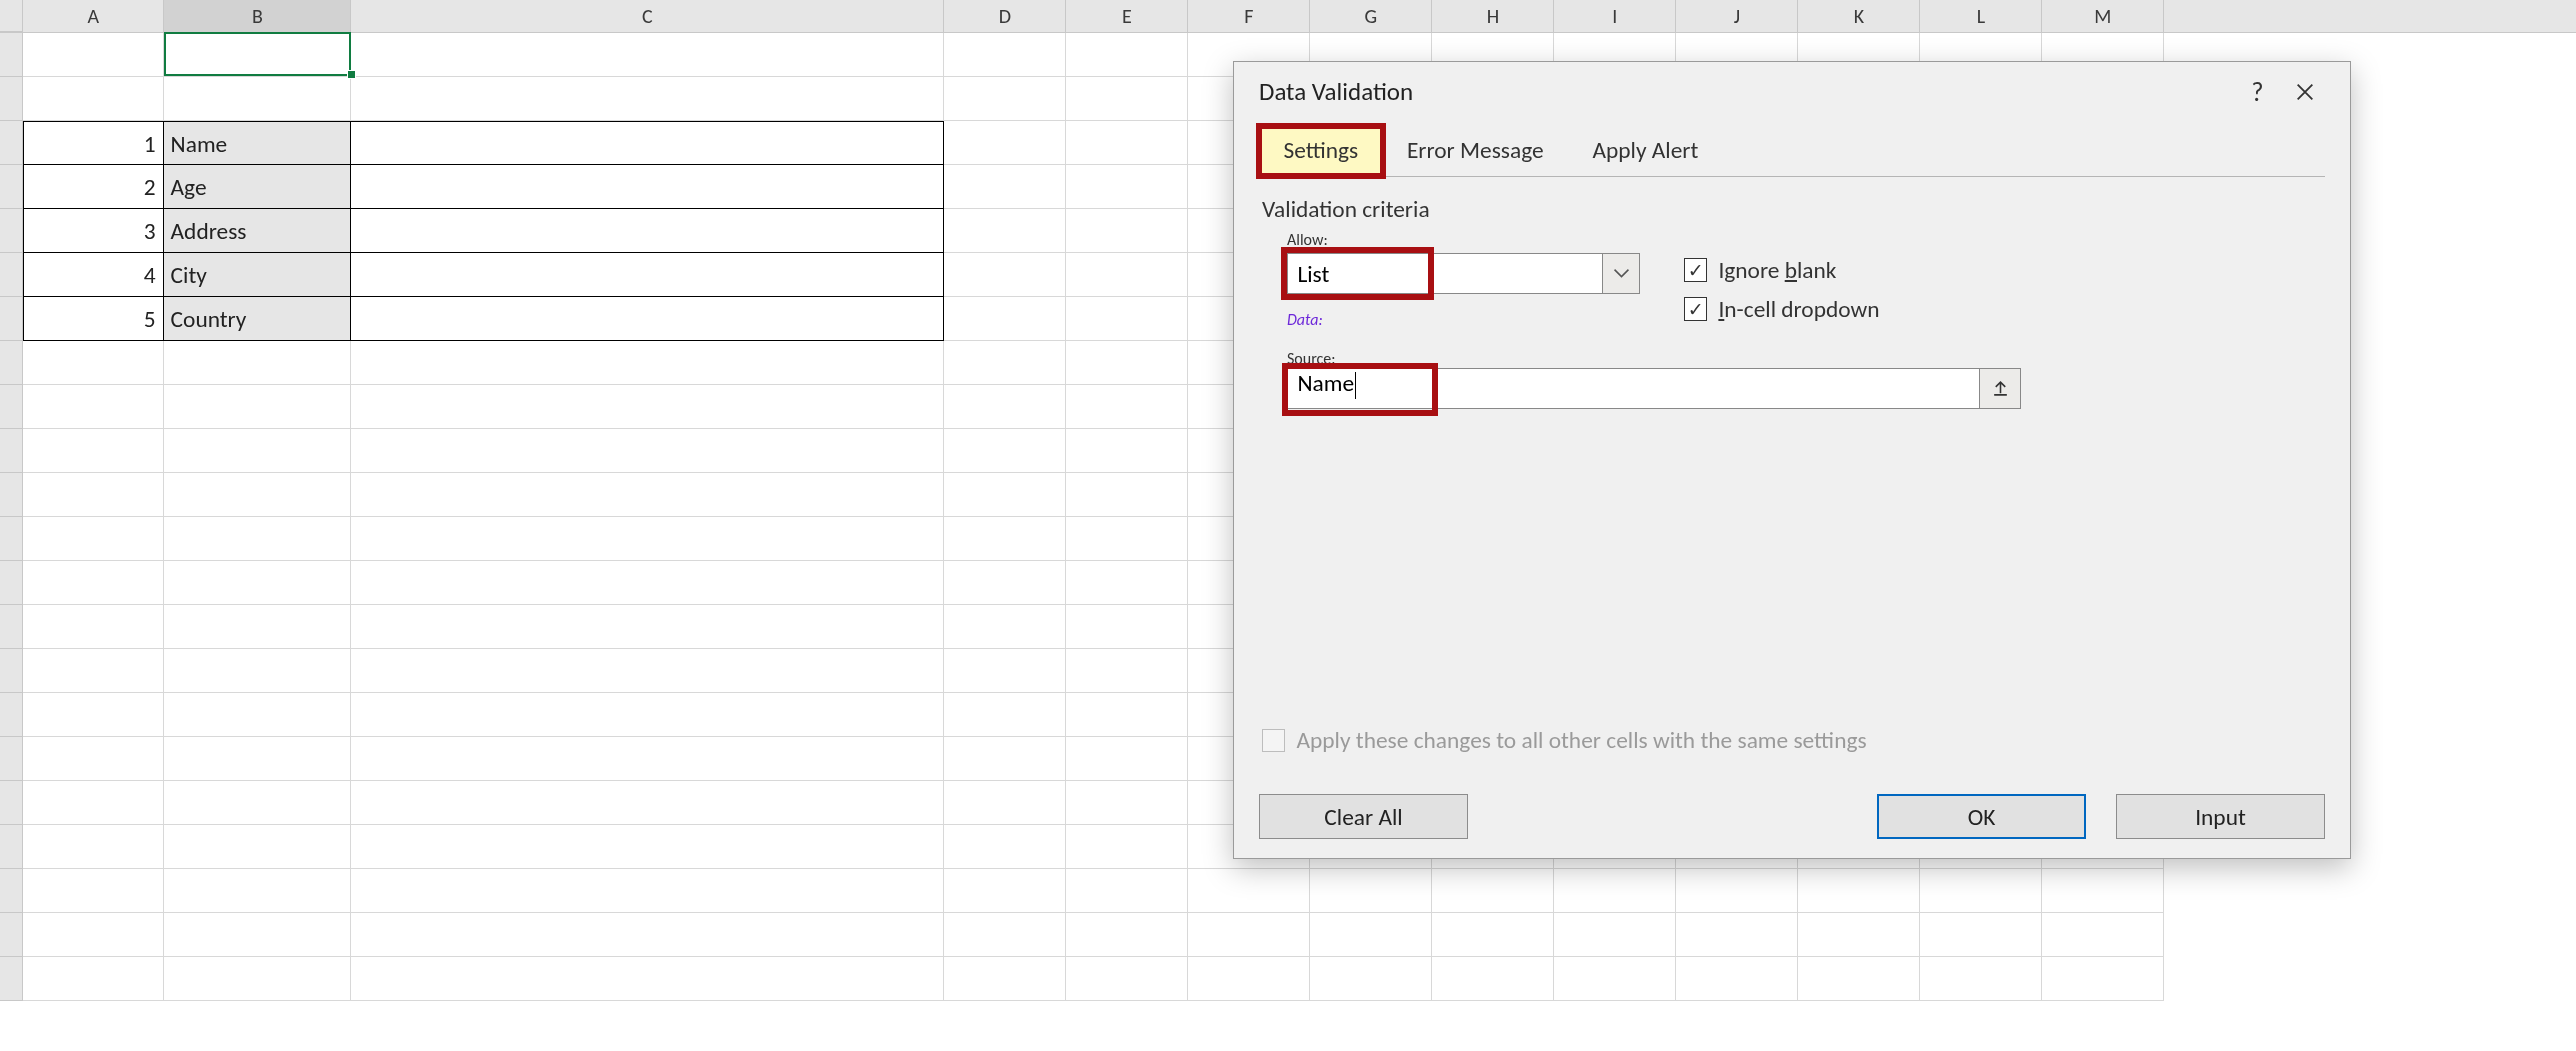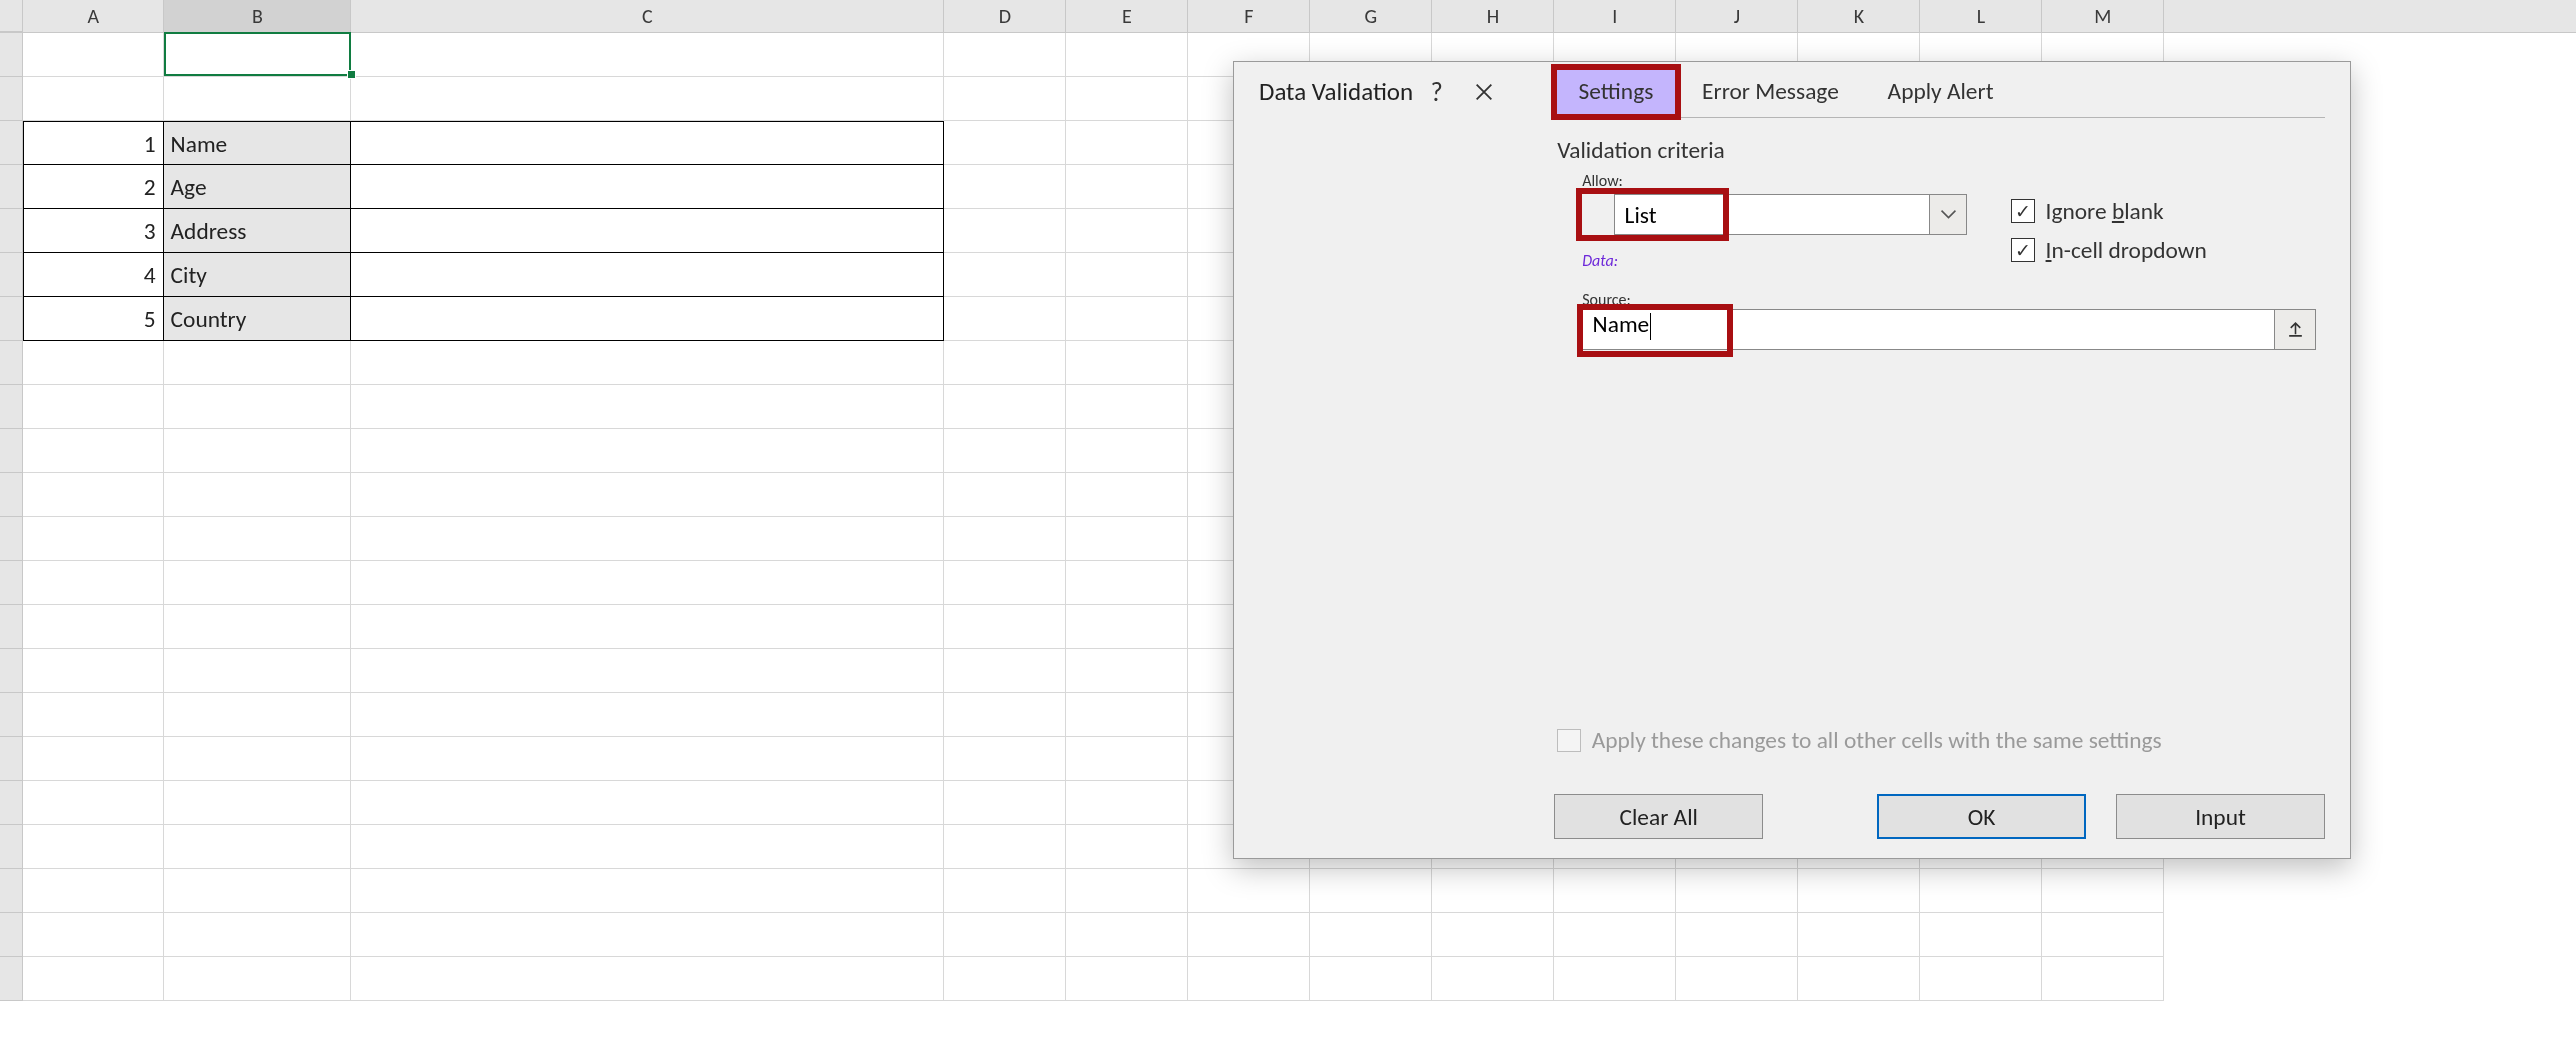--- a/index.html
+++ b/index.html
@@ -108,21 +108,21 @@
   .dialog {
     position: absolute;
     top: 61px;
     left: 1233px;
     width: 1118px;
     height: 798px;
     background: #f0f0f0;
     border: 0.8px solid #9a9a9a;
     box-shadow: 0 9.4px 28px rgba(0,0,0,0.25);
     display: flex;
-    flex-direction: row;
+    flex-direction: column;
   }
   .dialog-titlebar {
     height: 59px;
     display: flex;
     align-items: center;
     padding: 0 22px 0 25px;
     background: #f0f0f0;
   }
   .dialog-title {
     flex: 1;
@@ -150,21 +150,21 @@
   .tab {
     padding: 0 23.4px;
     line-height: 47px;
     font-size: 23.4px;
     color: #333;
     border: 0.8px solid transparent;
     position: relative;
     top: 0.8px;
   }
   .tab.active {
-    background: #c4b5fd;
+    background: #fef9c3;
     border: 0.8px solid #b5b5b5;
     border-bottom: 0.8px solid #f0f0f0;
   }
   .tab.red-box {
     outline: 6.2px solid #a80f12;
     outline-offset: -3.1px;
   }
   .tab-panel {
     border-top: 0.8px solid #b5b5b5;
     padding-top: 15.6px;
@@ -707,21 +707,21 @@
       <div class="tab">Error Message</div>
       <div class="tab">Apply Alert</div>
     </div>
 
     <div class="tab-panel">
       <div class="section-title">Validation criteria</div>
 
       <div class="form-row">
         <div class="form-col">
           <div class="label"><span>Allow:</span></div>
-          <div style="position:relative;padding-left:32px;">
+          <div style="position:relative;">
             <div class="combo">
               <span class="combo-text">List</span>
               <div class="combo-btn">
                 <svg class="chev" viewBox="0 0 22 14">
                     <path d="M2 2 L11 11 L20 2" stroke="#555" stroke-width="2" fill="none"></path>
                   </svg>
               </div>
             </div>
             <div class="red-frame" style="top:-6.2px; left:-6.2px; width:153px; height:53px;"></div>
           </div>

